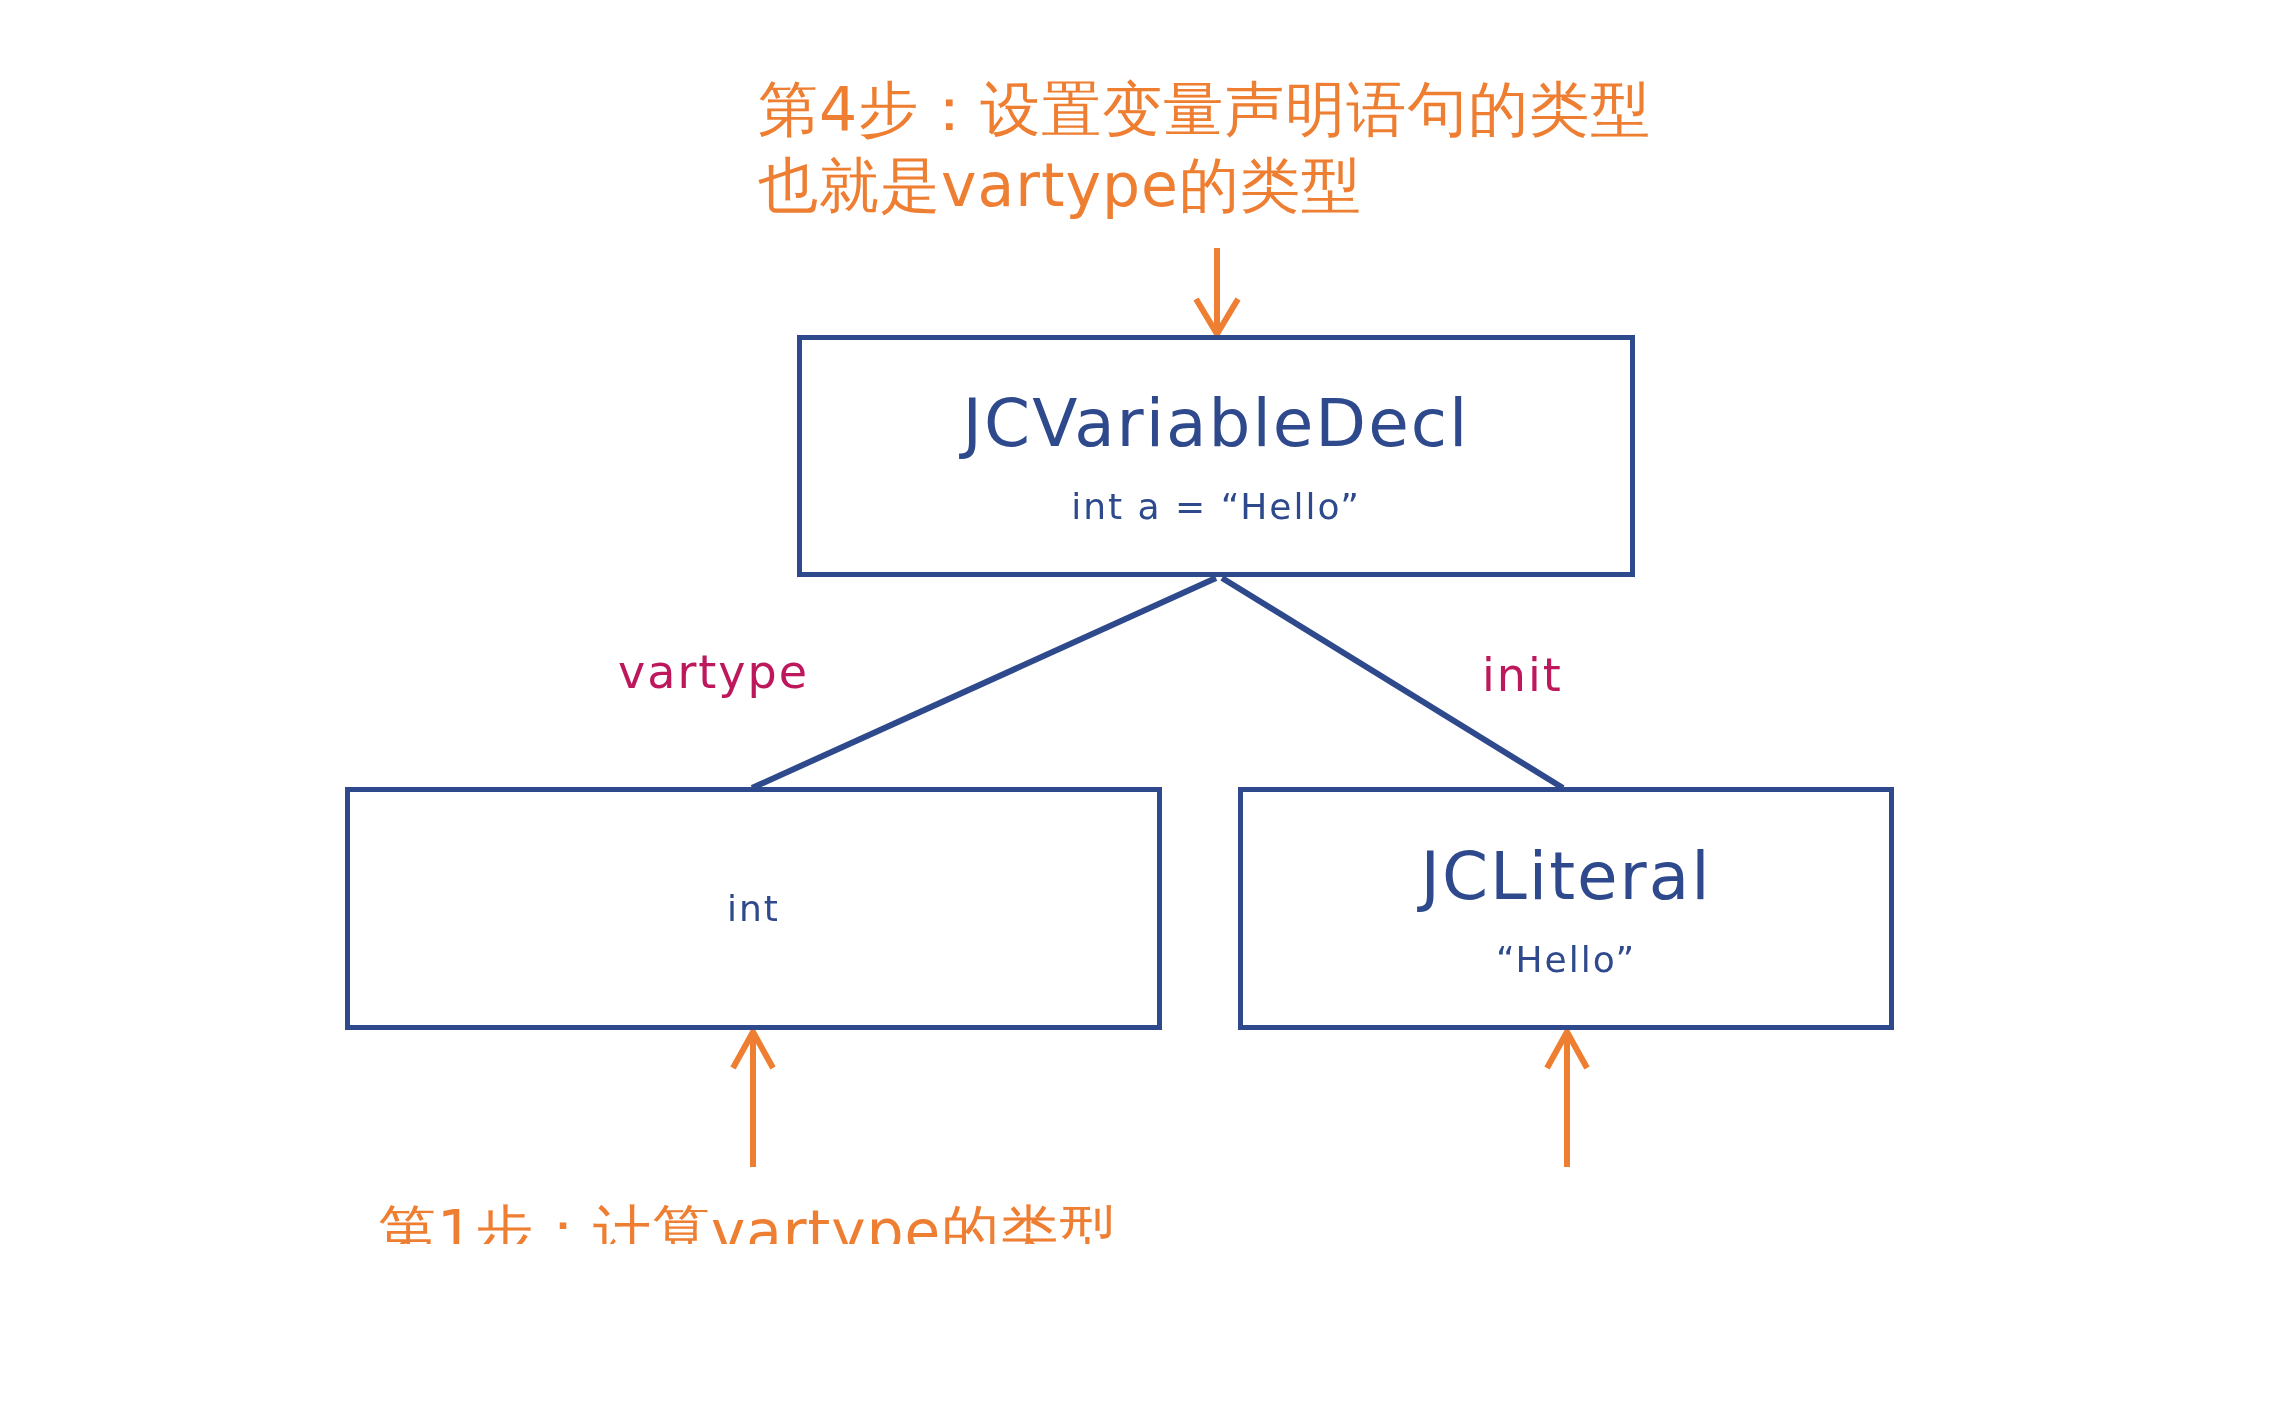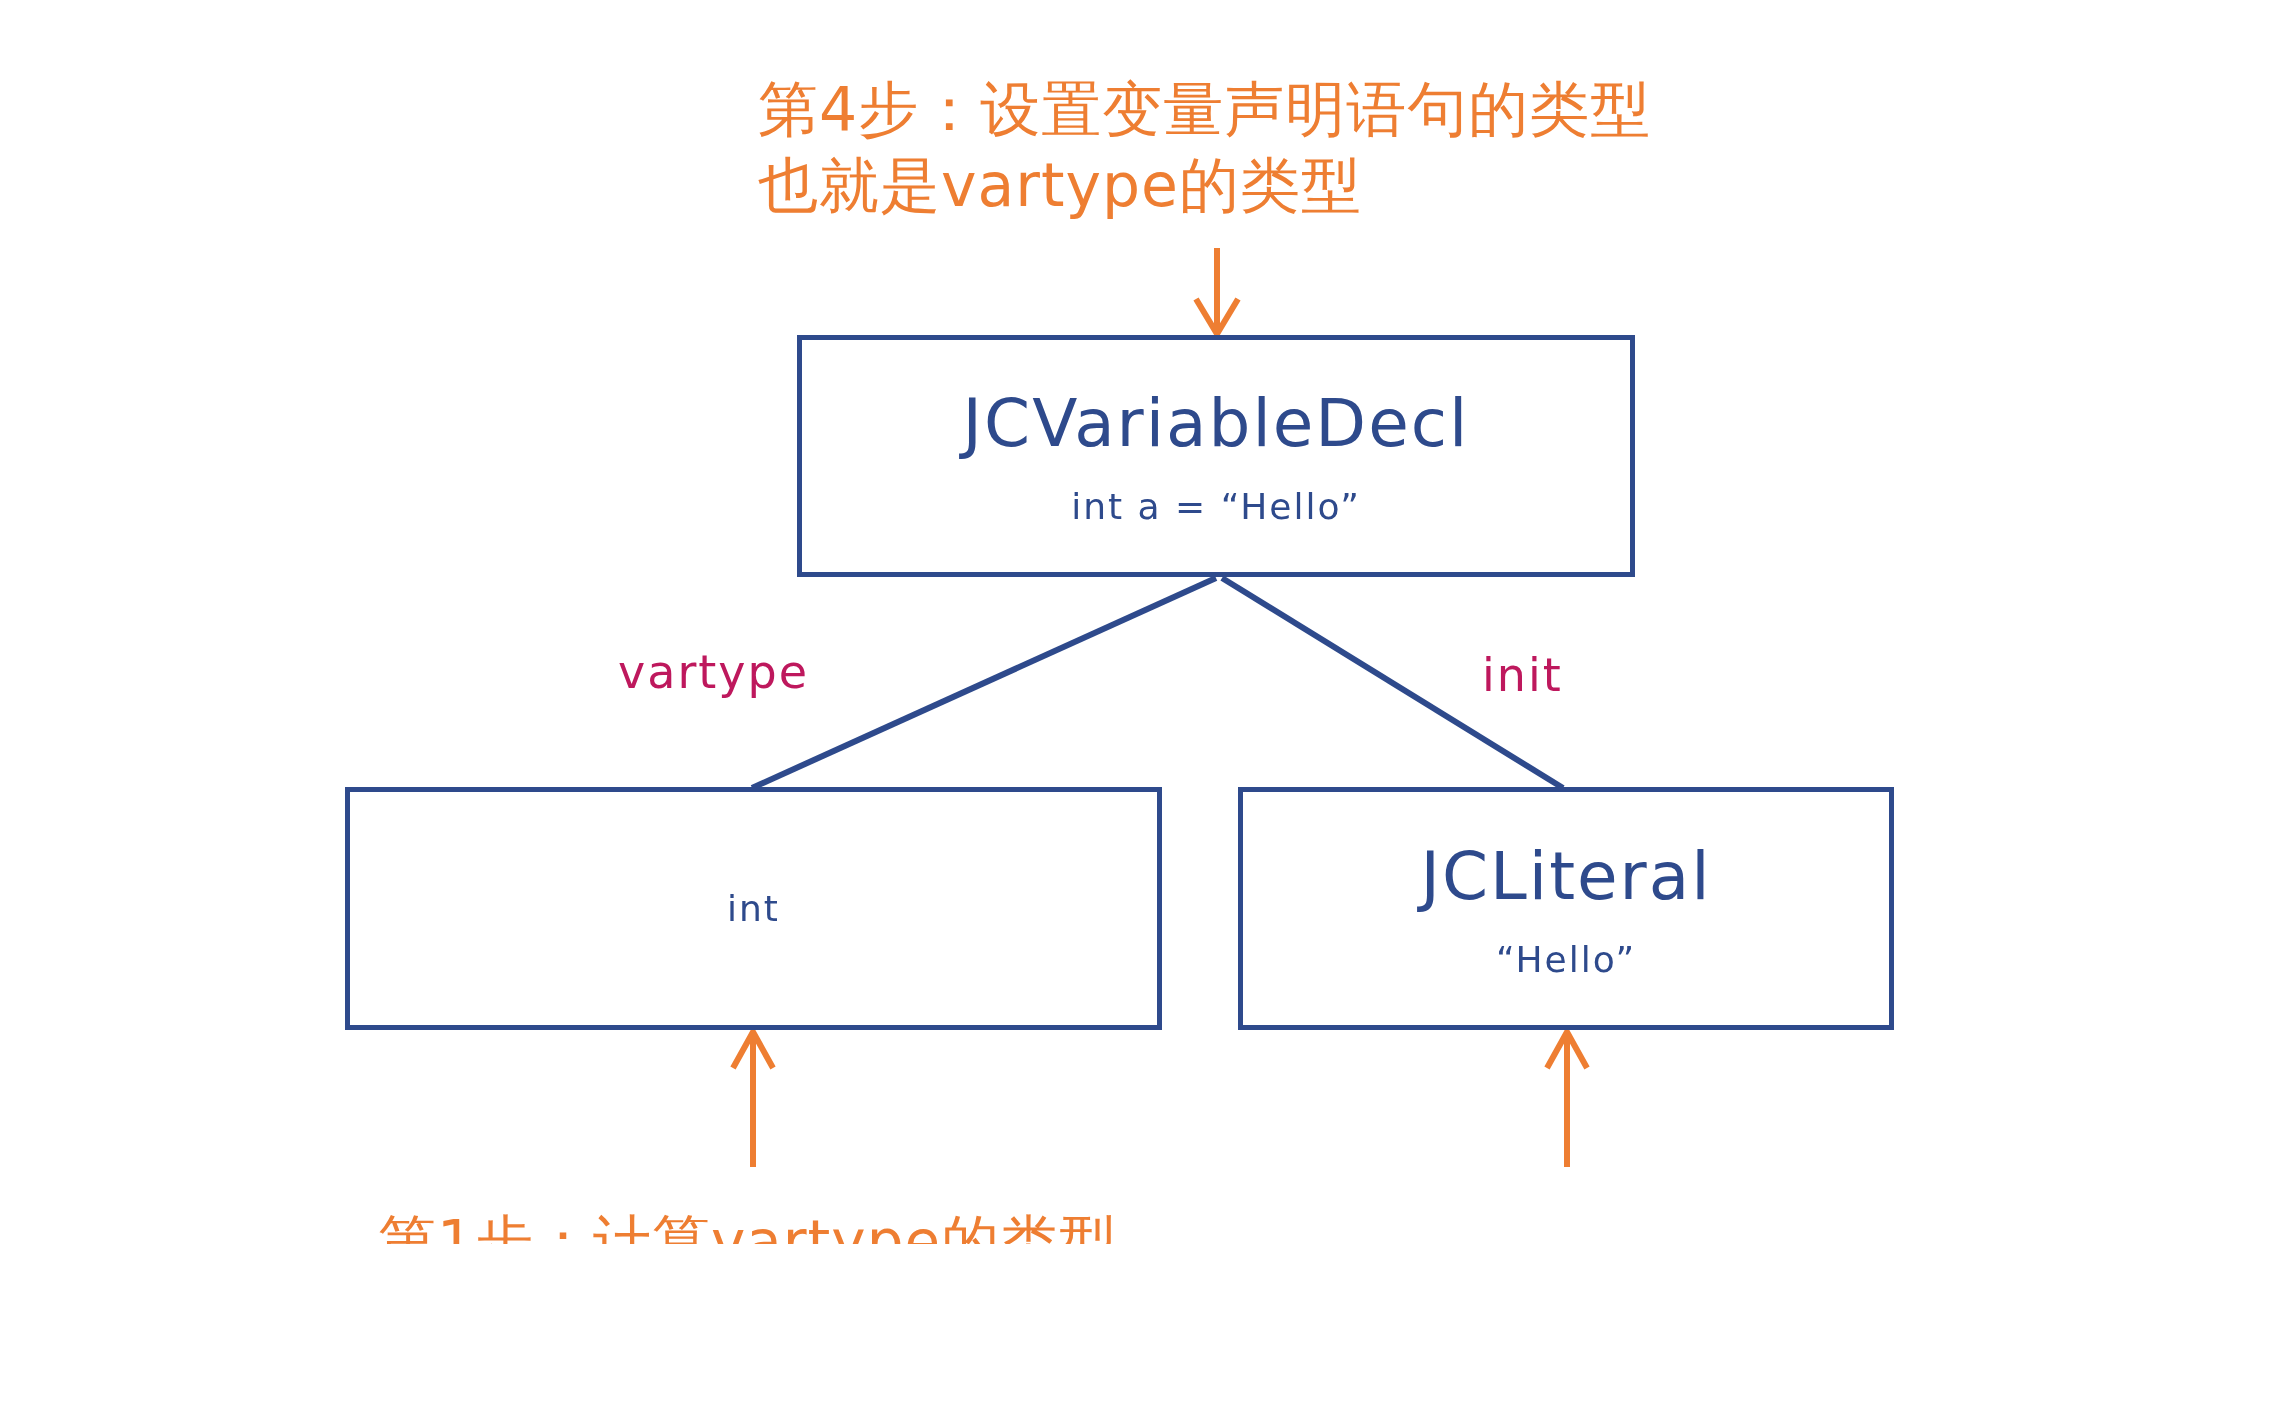--- a/index.html
+++ b/index.html
@@ -24,21 +24,21 @@
   }
   .annotation {
     position: absolute;
     color: #ee7e32;
     font-size: 58px;
     line-height: 1.26;
     white-space: nowrap;
     letter-spacing: 1px;
   }
   .annotation.top    { left: 758px;  top: 72px;   font-size: 60px; }
-  .annotation.b-left { left: 378px;  top: 1196px; margin-top: 10px; }
+  .annotation.b-left { left: 378px;  top: 1196px; }
   .annotation.b-right{ left: 1193px; top: 1196px; }
   .node {
     position: absolute;
     box-sizing: border-box;
     border: 5px solid #2e4a8c;
     background: #ffffff;
     color: #2e4a8c;
     display: flex;
     flex-direction: column;
     align-items: center;

